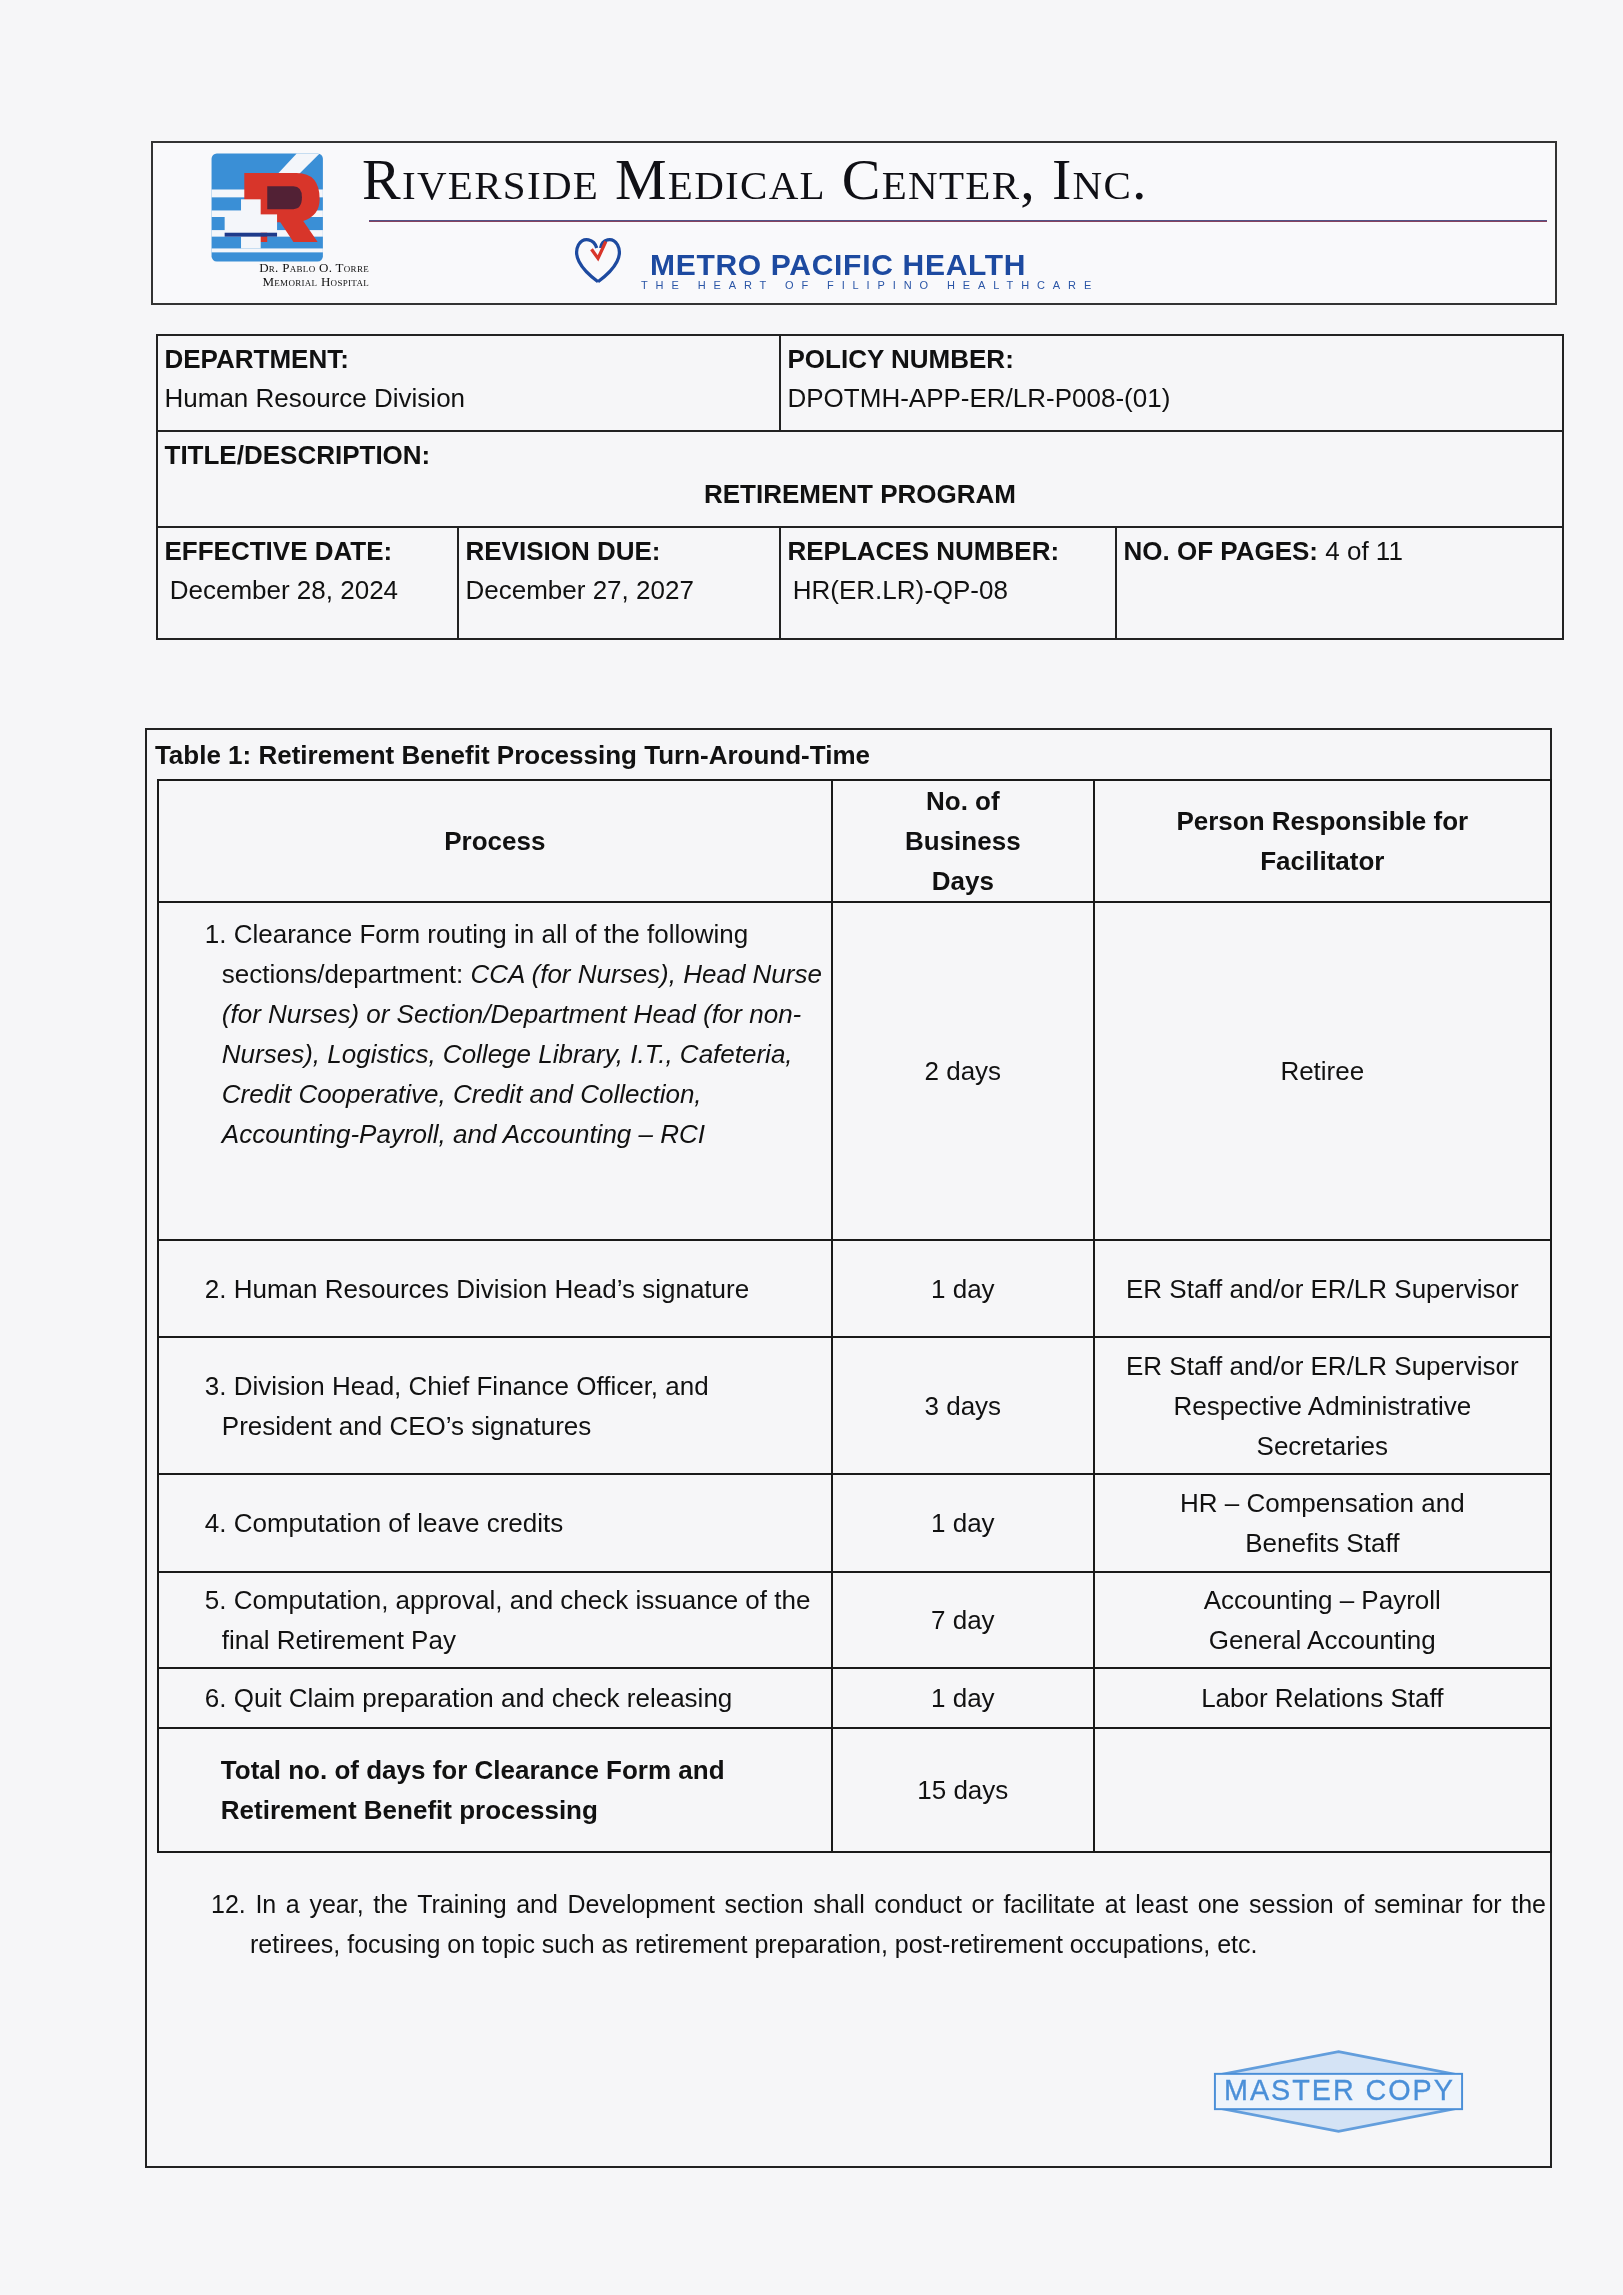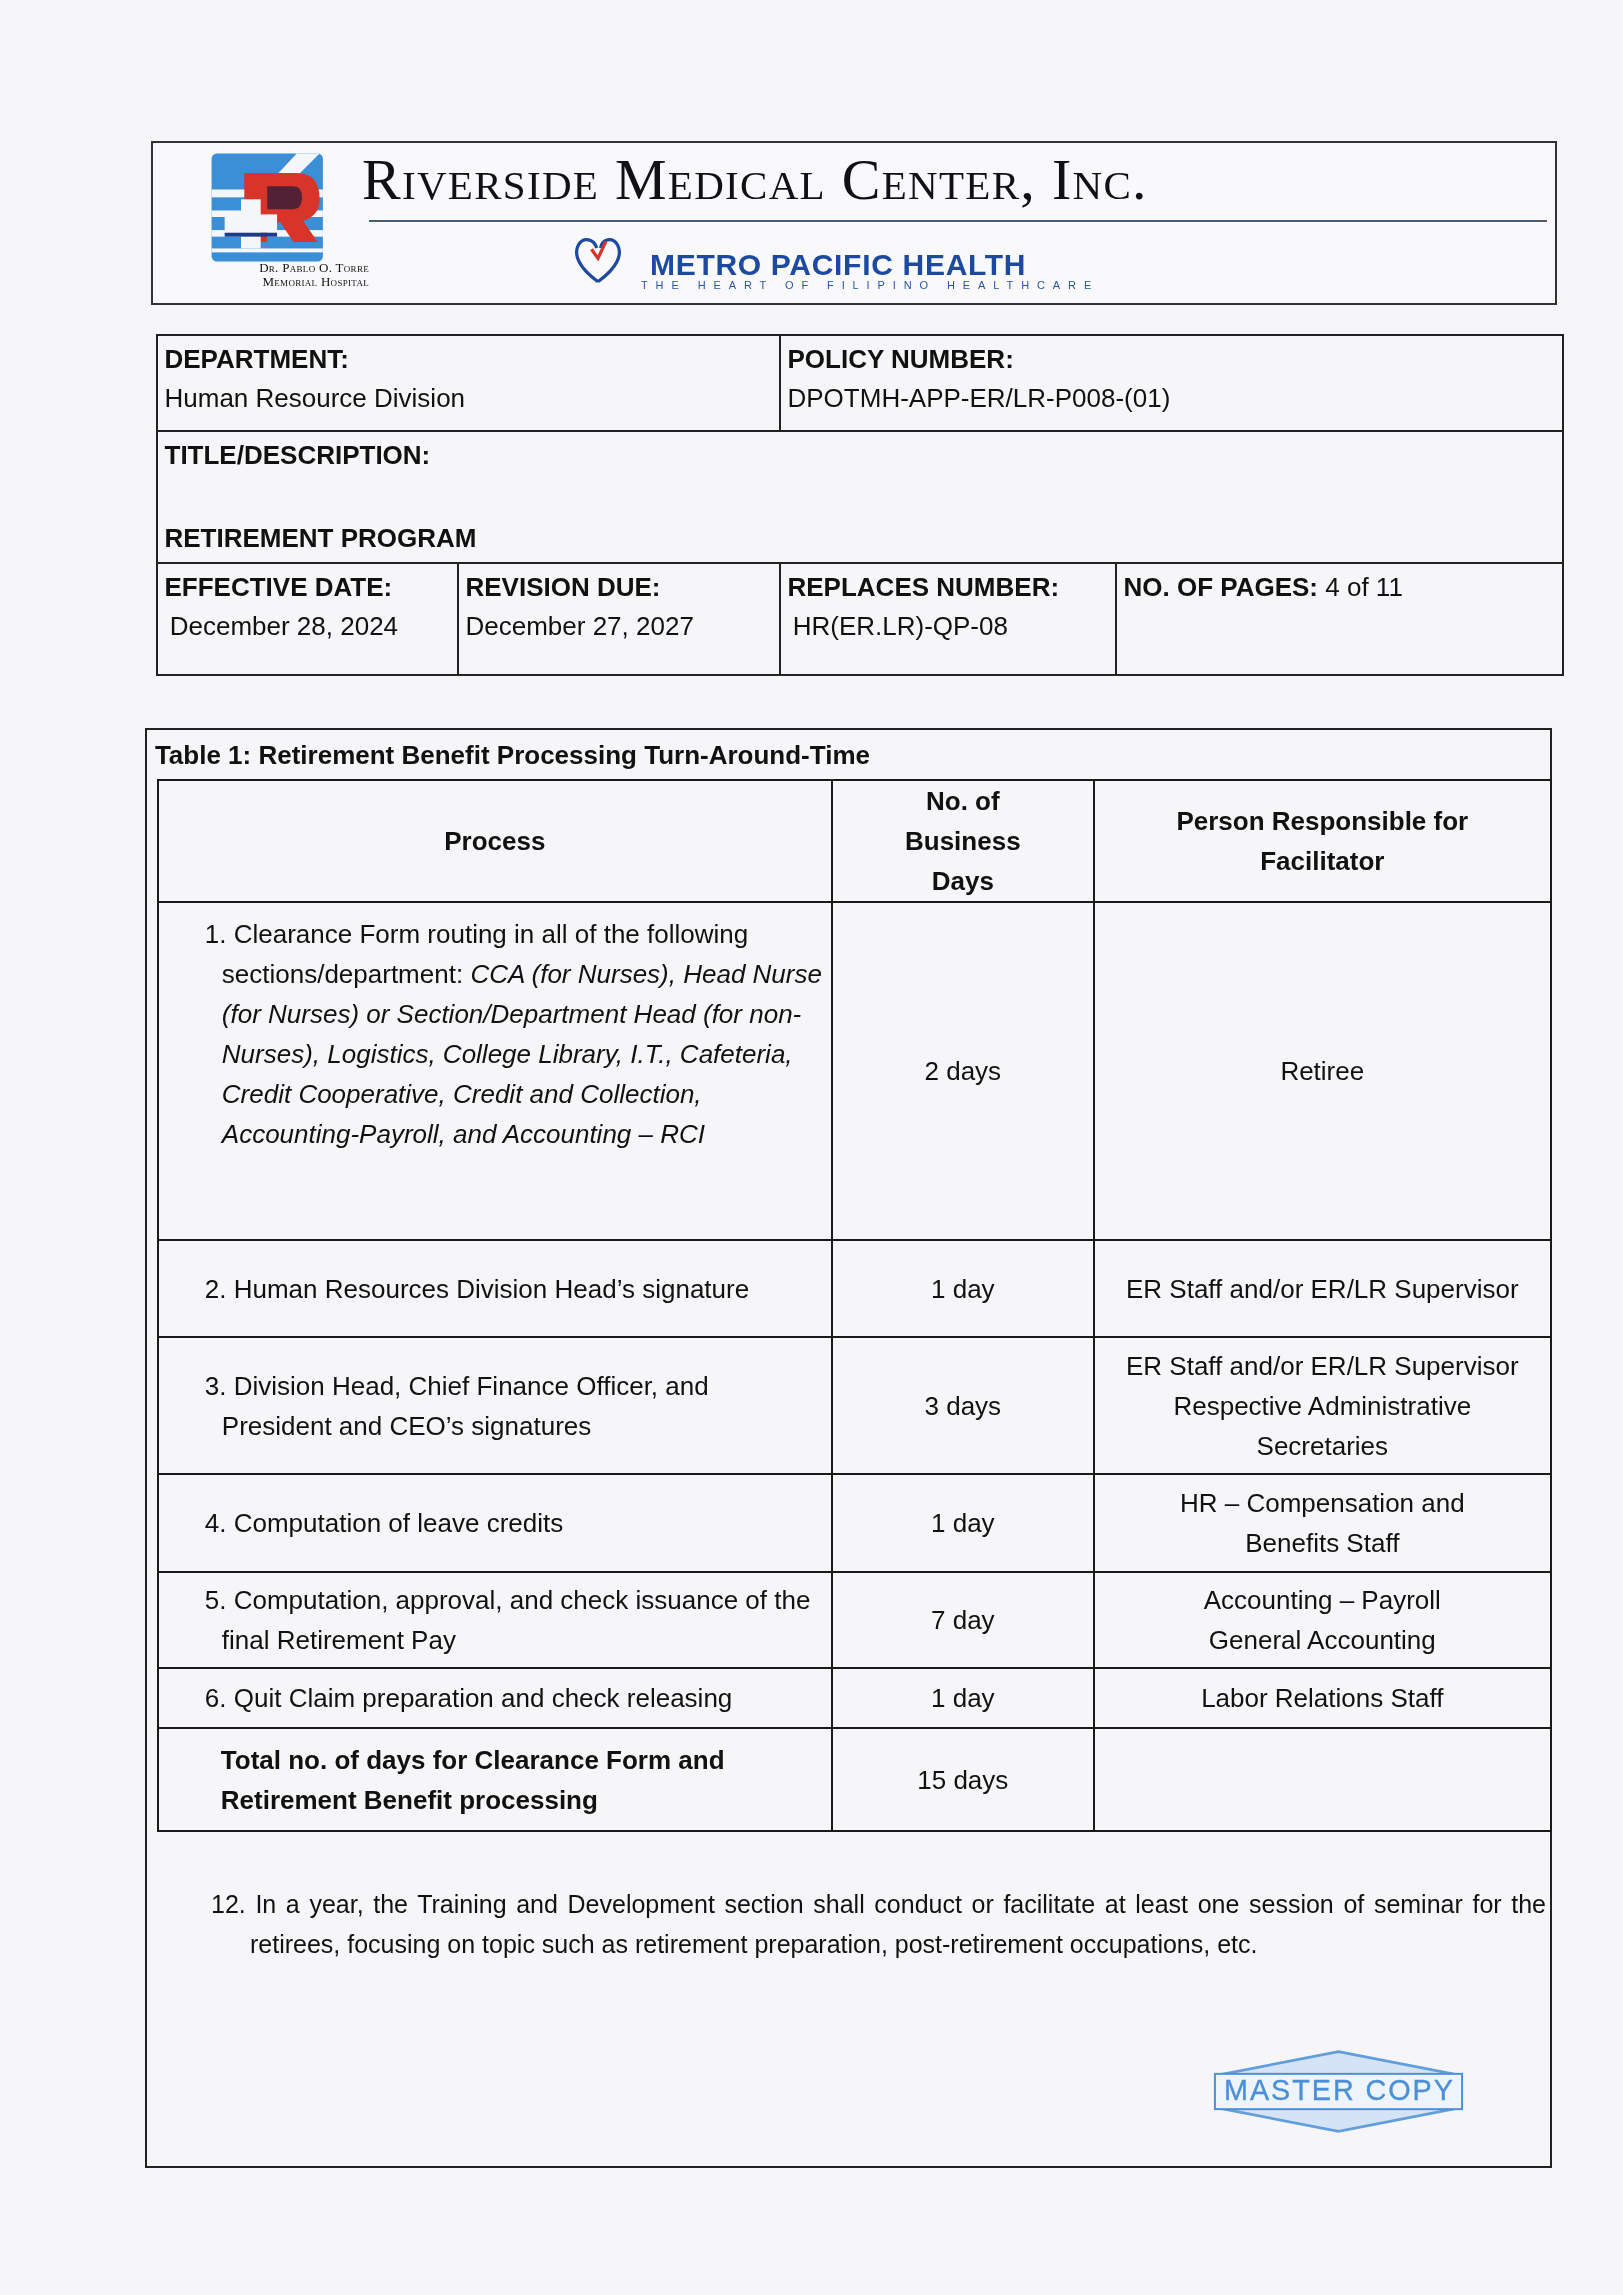--- a/index.html
+++ b/index.html
@@ -46,21 +46,21 @@
   
   .info {
     position: absolute; left: 156px; top: 334px; width: 1406px;
     border-collapse: collapse; table-layout: fixed;
   }
   .info td {
     border: 2px solid #222; vertical-align: top; padding: 3.9px 6.5px;
     font-size: 26px; line-height: 39px;
   }
   .lbl { font-weight: bold; }
-  .center { text-align: left; margin-top: 44px; }
+  .center { text-align: center; }
 
   
   .t1-frame {
     position: absolute; left: 145px; top: 728px; width: 1407px; height: 1440px;
     border: 2px solid #222; box-sizing: border-box;
   }
   .t1-caption {
     position: absolute; left: 7.9px; top: 9.8px; font-weight: bold; font-size: 26px;
   }
   .t1 {
@@ -238,21 +238,21 @@
       <tr style="height:60px">
         <td class="proc">
           <span class="hang">
             <span>6.</span>
             <span>Quit Claim preparation and check releasing</span>
           </span>
         </td>
         <td class="days">1 day</td>
         <td class="person">Labor Relations Staff</td>
       </tr>
-      <tr style="height:103px">
+      <tr style="height:124px">
         <td class="proc total" style="padding-left:62px">Total no. of days for Clearance Form and Retirement Benefit processing</td>
         <td class="days">15 days</td>
         <td class="person"></td>
       </tr>
     </tbody>
       </table>
   </div>
 
   <div class="note">12. In a year, the Training and Development section shall conduct or facilitate at least one session of seminar for the retirees, focusing on topic such as retirement preparation, post-retirement occupations, etc.</div>
 

